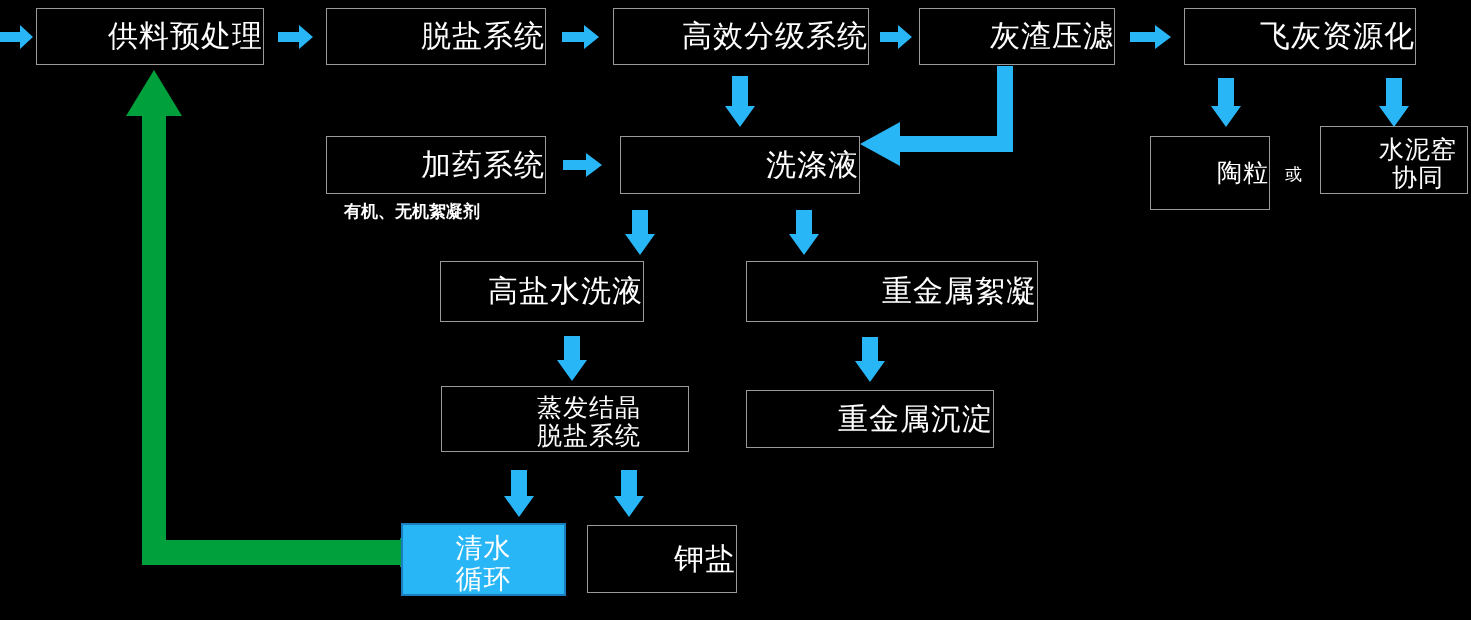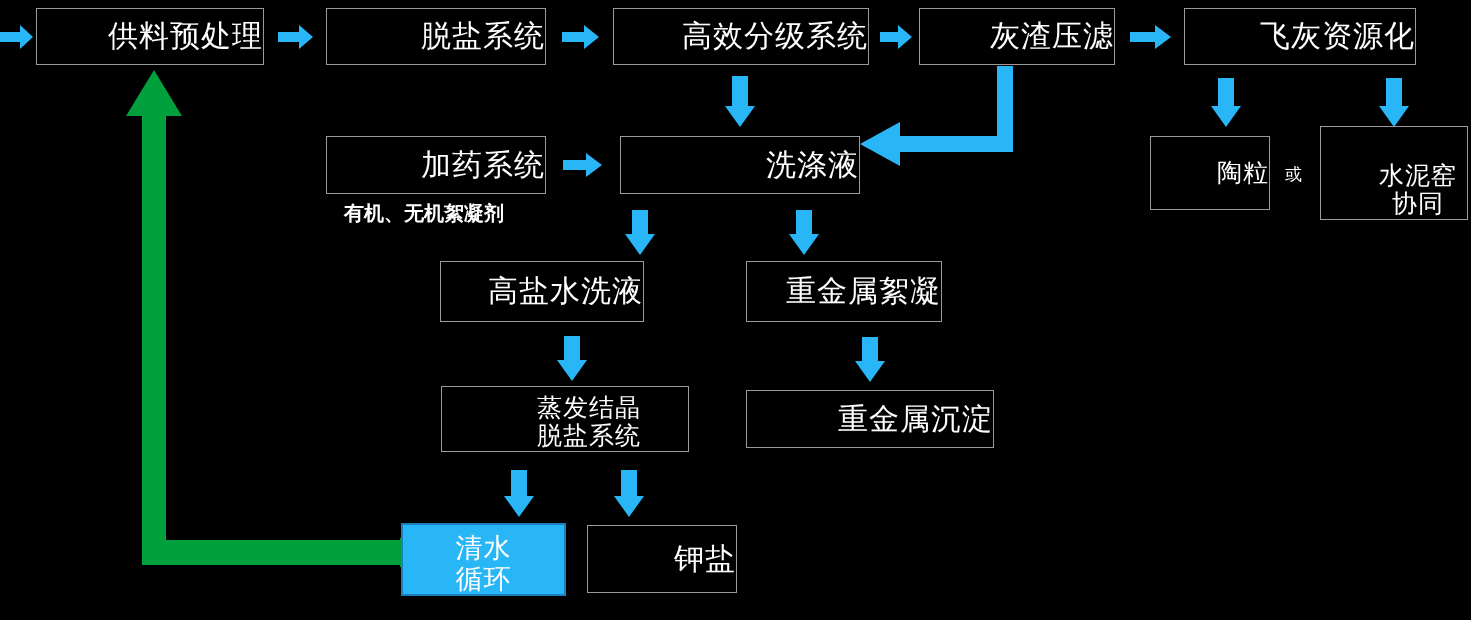--- a/index.html
+++ b/index.html
@@ -35,21 +35,21 @@
   }
   .node.highlight {
     background: #29b6f6;
     border: 2px solid #1b7fbf;
     color: #ffffff;
     font-size: 27px;
   }
   .plain-label {
     position: absolute;
     color: #ffffff;
-    font-size: 20px;
+    font-size: 17px;
     font-weight: bold;
     letter-spacing: 0px;
     white-space: nowrap;
   }
   .or-label {
     position: absolute;
     color: #ffffff;
     font-size: 17px;
     white-space: nowrap;
   }
@@ -198,30 +198,30 @@
   </div>
 
   <div class="node" style="left:620px; top:136px; width:240px; height:58px;">
     <span>洗涤液</span>
   </div>
 
   <div class="node small" style="left:1150px; top:136px; width:120px; height:74px;">
     <span>陶粒</span>
   </div>
 
-  <div class="node small multiline" style="left:1320px; top:126px; width:148px; height:94px;">
+  <div class="node small multiline" style="left:1320px; top:126px; width:148px; height:68px;">
     <span style="white-space:pre-line;">水泥窑
 协同</span>
   </div>
 
   <div class="node" style="left:440px; top:261px; width:204px; height:61px;">
     <span>高盐水洗液</span>
   </div>
 
-  <div class="node" style="left:746px; top:261px; width:196px; height:61px;padding-left:20px;">
+  <div class="node" style="left:746px; top:261px; width:292px; height:61px;padding-left:20px;">
     <span>重金属絮凝</span>
   </div>
 
   <div class="node small multiline" style="left:441px; top:386px; width:248px; height:66px;">
     <span style="white-space:pre-line;">蒸发结晶
 脱盐系统</span>
   </div>
 
   <div class="node" style="left:746px; top:390px; width:248px; height:58px;">
     <span>重金属沉淀</span>

